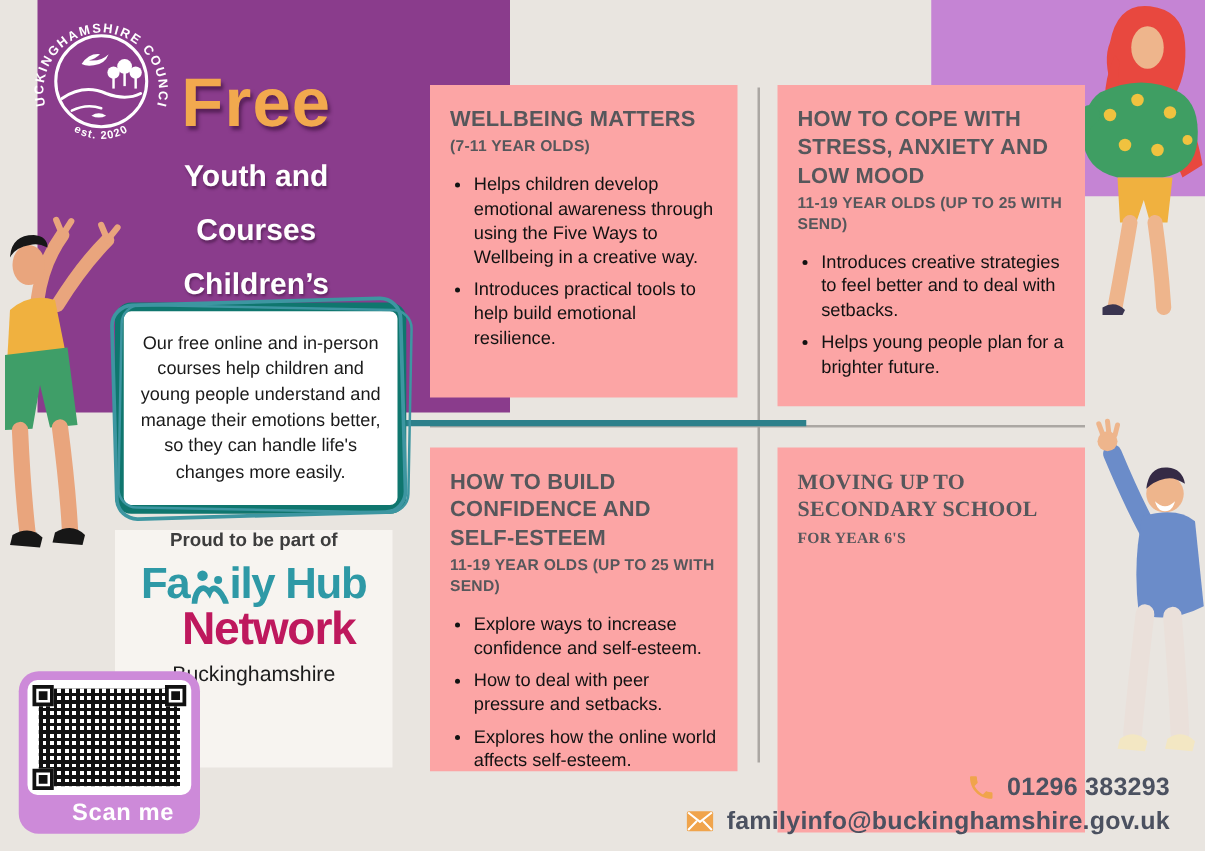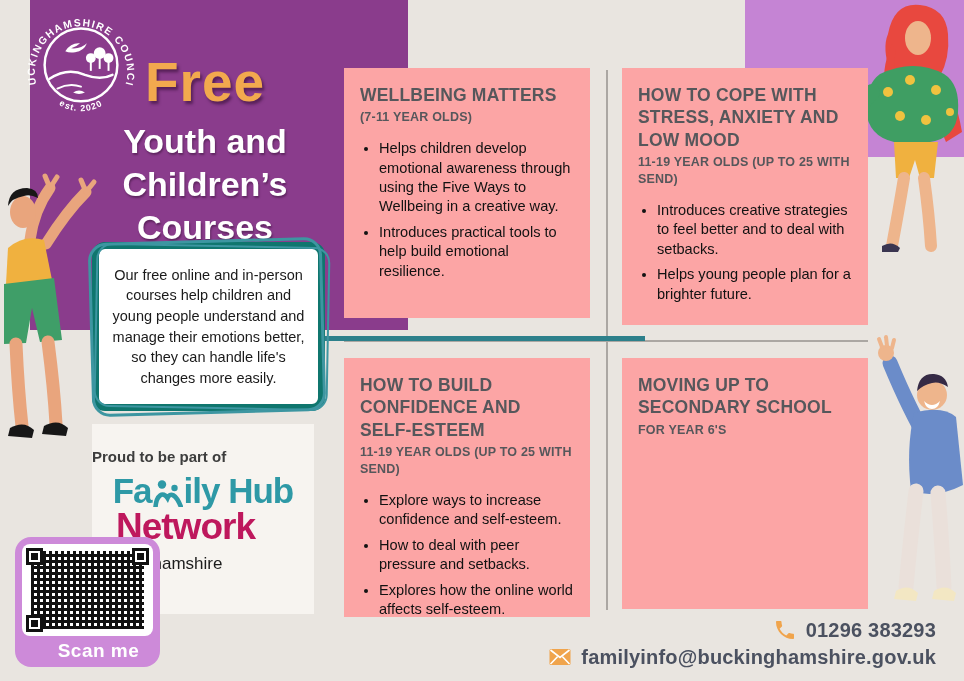--- a/index.html
+++ b/index.html
@@ -11,21 +11,21 @@
   .orchid-strip{position:absolute;left:745px;top:0;width:219px;height:68px;background:#c584d4;z-index:1;}
   .orchid-tall{position:absolute;left:860px;top:0;width:104px;height:157px;background:#c584d4;z-index:1;}
 
   
   .council-logo{position:absolute;left:22px;top:4px;width:118px;height:118px;z-index:4;}
 
   
   .title-area{position:absolute;left:60px;top:50px;width:290px;text-align:center;z-index:4;}
   .title-free{font-size:55px;font-weight:800;color:#f2a94e;letter-spacing:1px;
               text-shadow:2px 3px 3px rgba(45,10,45,.55);}
-  .title-line{font-size:34px;font-weight:800;color:#ffffff;line-height:43px;
+  .title-line{font-size:24px;font-weight:800;color:#ffffff;line-height:43px;
               text-shadow:1px 2px 2px rgba(45,10,45,.45);}
   .title-lines{margin-top:6px;}
 
   
   .intro-box{position:absolute;left:92px;top:242px;width:219px;height:155px;background:#ffffff;
              border:7px solid #0f766e;border-radius:13px;z-index:5;display:flex;align-items:center;}
   .intro-box::before{content:"";position:absolute;inset:-9px -6px -10px -9px;border:3px solid #3d96a1;
              border-radius:18px;transform:rotate(-1.6deg);pointer-events:none;}
   .intro-box::after{content:"";position:absolute;inset:-4px -11px -5px -4px;border:2.5px solid #3d96a1;
              border-radius:16px;transform:rotate(1.1deg);pointer-events:none;}
@@ -36,29 +36,29 @@
   .gray-v{position:absolute;left:606px;top:70px;width:2px;height:540px;background:#aba7a3;z-index:2;}
   .gray-h{position:absolute;left:344px;top:340px;width:524px;height:2px;background:#aba7a3;z-index:2;}
   .teal-line{position:absolute;left:311px;top:336px;width:334px;height:5px;background:#2d808b;z-index:4;}
 
   
   .card{position:absolute;width:246px;background:#fca5a5;z-index:3;box-sizing:border-box;
         padding:16px 14px 10px 16px;}
   .card-1{left:344px;top:68px;height:250px;}
   .card-2{left:622px;top:68px;height:257px;}
   .card-3{left:344px;top:358px;height:259px;}
-  .card-4{left:622px;top:358px;height:251px;}
+  .card-4{left:622px;top:358px;height:308px;font-family:Liberation Serif, serif;}
   .card h2{margin:0;font-size:17.5px;font-weight:800;color:#56575b;line-height:1.28;letter-spacing:.2px;}
   .card h3{margin:3px 0 0 0;font-size:12.5px;font-weight:800;color:#56575b;line-height:1.35;letter-spacing:.2px;}
   .card ul{margin:13px 0 0 0;padding-left:19px;}
   .card li{font-size:14.6px;line-height:1.33;color:#121212;margin-bottom:6px;}
 
   
   .family-card{position:absolute;left:92px;top:424px;width:222px;height:190px;background:#f7f4f0;
-               z-index:2;box-sizing:border-box;padding-top:24px;}
+               z-index:2;text-align:center;box-sizing:border-box;}
   .fh-tagline{font-size:15px;font-weight:700;color:#3d3d3d;}
   .fh-logo-row{display:flex;justify-content:center;align-items:flex-end;margin-top:8px;line-height:1;}
   .fh-name{font-size:35px;font-weight:800;color:#2e99a6;letter-spacing:-1px;}
   .fh-m-icon{width:30px;height:27px;margin:0 1px 1px 1px;}
   .fh-line2{font-size:37px;font-weight:800;color:#be185d;letter-spacing:-1px;margin-top:0px;line-height:1.05;margin-left:24px;}
   .fh-region{font-size:17px;color:#1c1c1c;margin-top:7px;}
 
   
   .qr-frame{position:absolute;left:15px;top:537px;width:145px;height:130px;background:#cd8ad9;
             border-radius:16px;z-index:6;}
@@ -118,22 +118,22 @@
 
     <path d="M28,76 q18,-12 36,-4 q16,6 28,0" fill="none" stroke="#ffffff" stroke-width="2.5" stroke-linecap="round"></path>
     <path d="M36,86 q12,-6 24,-2" fill="none" stroke="#ffffff" stroke-width="2" stroke-linecap="round"></path>
     <path d="M52,90 q6,-4 12,0 q-6,3 -12,0 z" fill="#ffffff"></path>
   </svg>
 
   <div class="title-area">
     <div class="title-free">Free</div>
     <div class="title-lines">
       <div class="title-line">Youth and</div>
+      <div class="title-line">Courses</div>
       <div class="title-line">Children’s</div>
-      <div class="title-line">Courses</div>
     </div>
   </div>
 
   <div class="intro-box">
     <p>Our free online and in-person courses help children and young people understand and manage their emotions better, so they can handle life's changes more easily.</p>
   </div>
 
   <div class="gray-v"></div>
   <div class="gray-h"></div>
   <div class="teal-line"></div>

